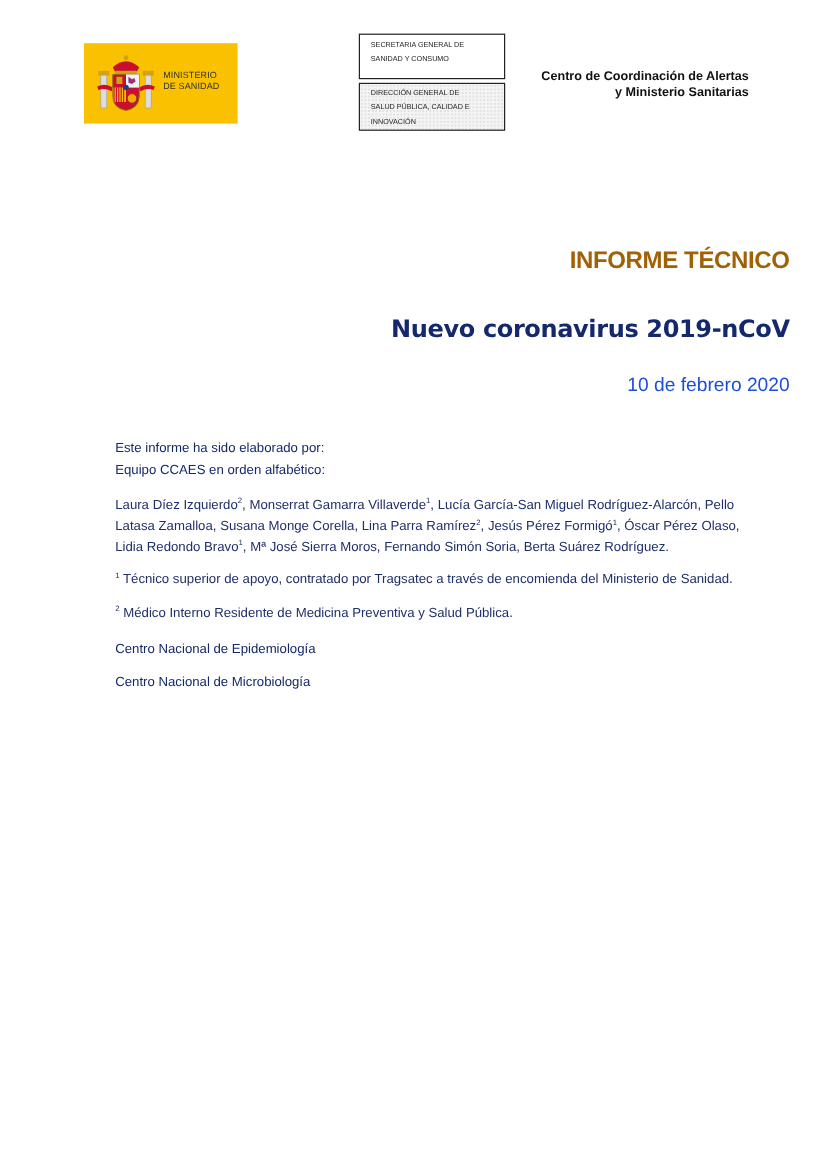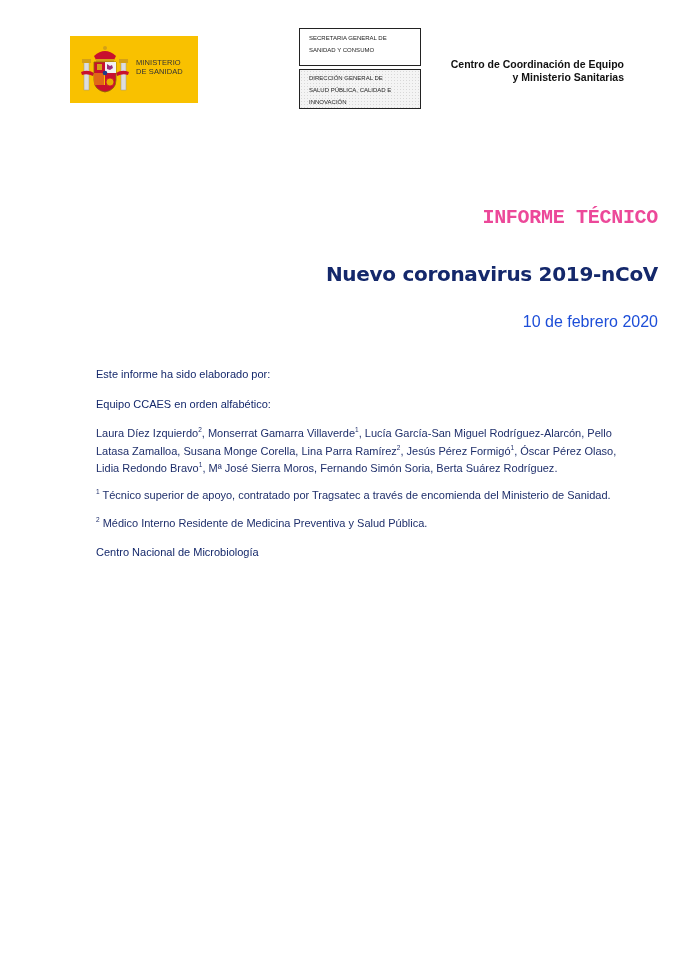--- a/index.html
+++ b/index.html
@@ -18,22 +18,22 @@
           font-size:6px; line-height:12px; color:#222; padding:1px 0 0 9px; box-sizing:border-box; }
   .hbox1 { top:28px; height:38px; padding-top:3px; }
   .hbox2 { top:69px; height:40px; padding-top:2px;
            background-color:#f4f4f4;
            background-image: radial-gradient(#d8d8d8 0.5px, transparent 0.6px);
            background-size:3px 3px; line-height:12px; }
 
   .center { left:428px; top:58px; width:196px; text-align:right;
             font-size:10.5px; font-weight:bold; color:#111; line-height:13px; }
 
-  .informe { right:24px; top:206px; font-size:20px; font-weight:bold; color:#ec4899;
-             font-family:Liberation Mono, monospace; letter-spacing:-0.3px; }
+  .informe { right:24px; top:206px; font-size:20px; font-weight:bold; color:#a16207;
+             font-family:Liberation Sans, sans-serif; letter-spacing:-0.3px; }
   .title { right:24px; top:262px; font-size:20px; font-weight:bold; color:#14286b;
            font-family:"DejaVu Sans", sans-serif; letter-spacing:-0.3px;text-align:center; }
   .date { right:24px; top:313px; font-size:16px; color:#1d4ed8; }
 
   .content { left:96px; top:366px; width:540px; font-size:11px; line-height:17.5px; color:#1f2f6b; }
   .content p { margin:0; }
   .h { font-weight:normal; color:#14286b; }
   sup { font-size:6.5px; line-height:0; vertical-align:super; }
 </style>
 </head>
@@ -72,37 +72,38 @@
   <div>SECRETARIA GENERAL DE</div>
   <div>SANIDAD Y CONSUMO</div>
 </div>
 <div class="abs hbox hbox2">
   <div>DIRECCIÓN GENERAL DE</div>
   <div>SALUD PÚBLICA, CALIDAD E</div>
   <div>INNOVACIÓN</div>
 </div>
 
 <div class="abs center">
-  <div>Centro de Coordinación de Equipo</div>
+  <div>Centro de Coordinación de Alertas</div>
   <div>y Ministerio Sanitarias</div>
 </div>
 
 <div class="abs informe">INFORME TÉCNICO</div>
 <div class="abs title">Nuevo coronavirus 2019-nCoV</div>
 <div class="abs date">10 de febrero 2020</div>
 
 <div class="abs content">
   <p class="h">Este informe ha sido elaborado por:</p>
-  <p class="h" style="margin-top:12px">Equipo CCAES en orden alfabético:</p>
+  <p class="h" style="">Equipo CCAES en orden alfabético:</p>
 
   <p style="margin-top:12px" id="author-list"><span>Laura Díez Izquierdo</span><sup>2</sup>, <span>Monserrat Gamarra Villaverde</span><sup>1</sup>, <span>Lucía García-San Miguel Rodríguez-Alarcón</span>, <span>Pello Latasa Zamalloa</span>, <span>Susana Monge Corella</span>, <span>Lina Parra Ramírez</span><sup>2</sup>, <span>Jesús Pérez Formigó</span><sup>1</sup>, <span>Óscar Pérez Olaso</span>, <span>Lidia Redondo Bravo</span><sup>1</sup>,  <span>Mª José Sierra Moros</span>, <span>Fernando Simón Soria</span>, <span>Berta Suárez Rodríguez</span>.</p>
 
   <p style="margin-top:9px">
     <sup>1</sup><span> Técnico superior de apoyo, contratado por Tragsatec a través de encomienda del Ministerio de Sanidad.</span>
   </p>
   <p style="margin-top:11px">
     <sup>2</sup><span> Médico Interno Residente de Medicina Preventiva y Salud Pública.</span>
   </p>
 
 
+  <p class="h" style="margin-top:12px">Centro Nacional de Epidemiología</p>
 
   <p class="h" style="margin-top:11px">Centro Nacional de Microbiología</p>
 </div>
 
 </body></html>

